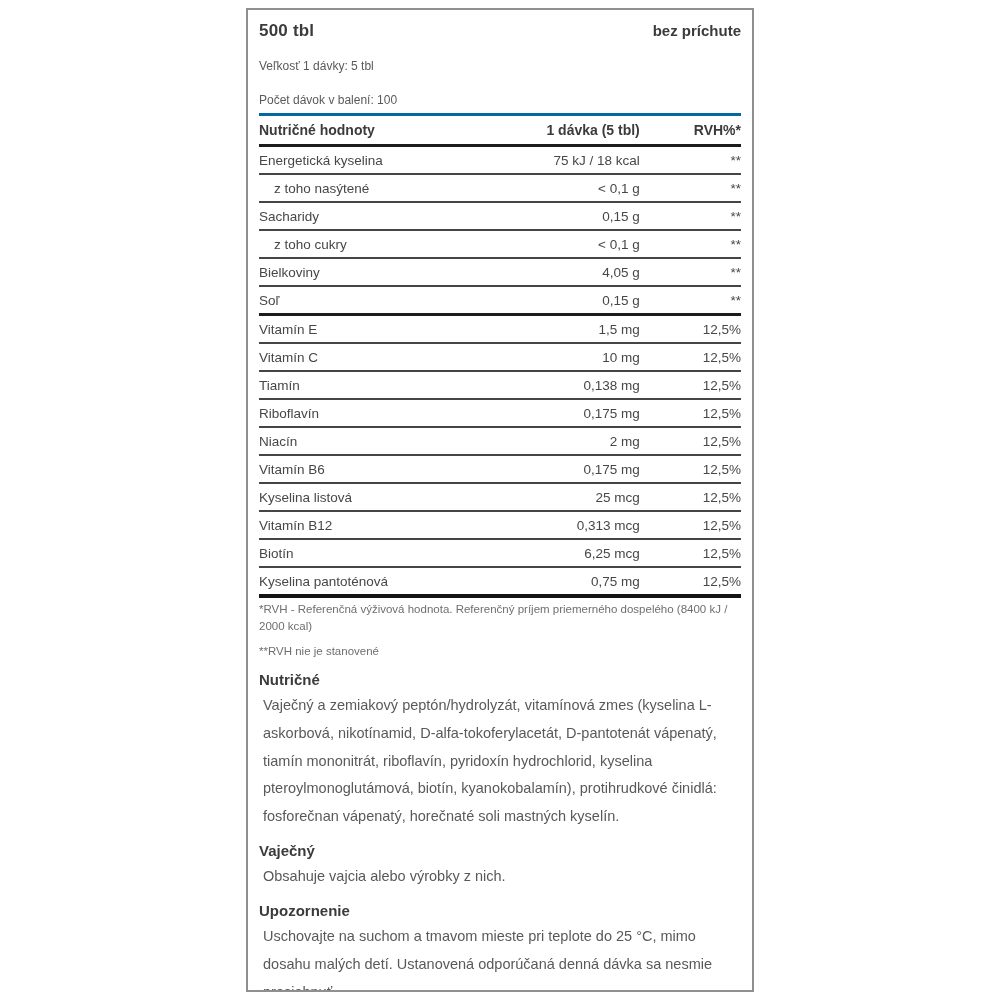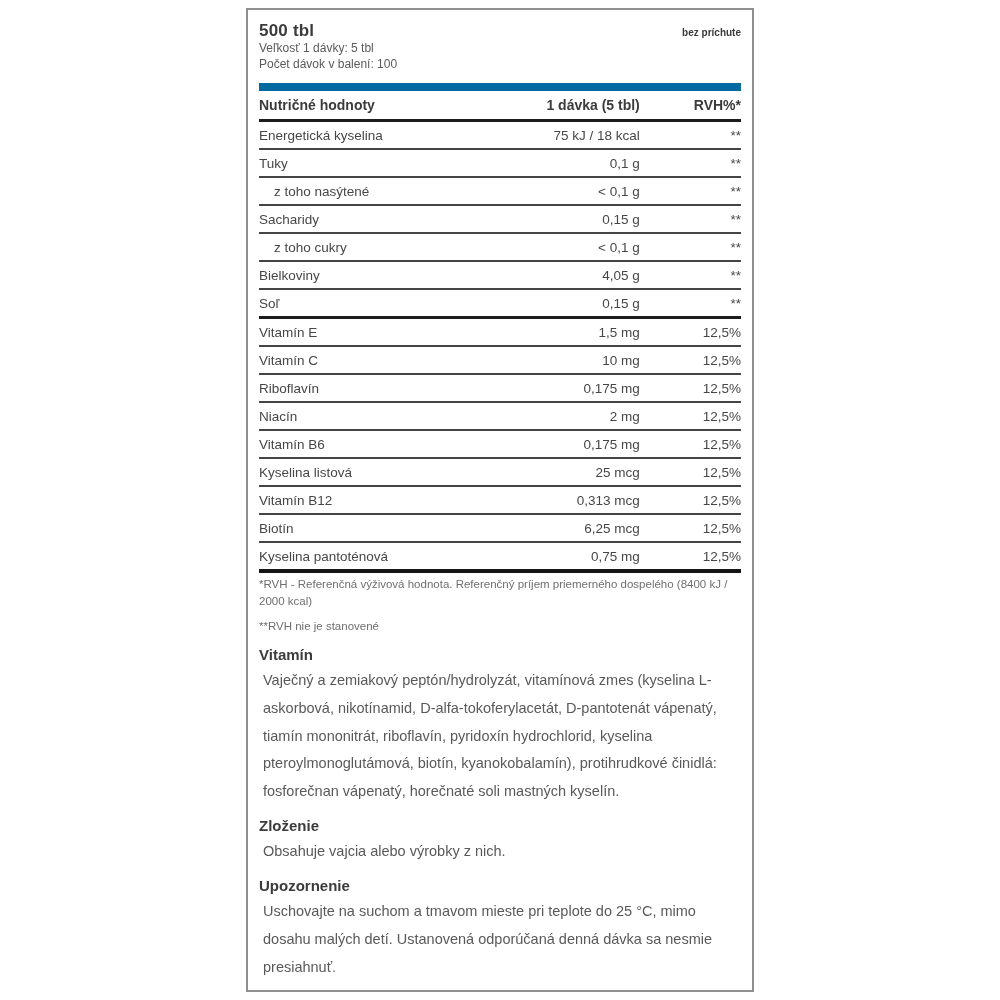--- a/index.html
+++ b/index.html
@@ -36,36 +36,36 @@
     align-items: baseline;
     margin-top: 2px;
   }
   .product-size {
     font-size: 17px;
     font-weight: bold;
     color: #3b3b3b;
     letter-spacing: 0.2px;
   }
   .flavor {
-    font-size: 10px;
+    font-size: 15px;
     font-weight: bold;
     color: #3b3b3b;
   }
   .meta-line {
     font-size: 12px;
     color: #5a5a5a;
-    margin-top: 0;
+    margin-top: 18px;
     line-height: 1.3;
   }
   
   table.nutrition {
     width: 100%;
     border-collapse: collapse;
-    margin-top: 11px;
-    border-top: 8px solid #0369a1;
+    margin-top: 5px;
+    border-top: 3px solid #0369a1;
   }
   table.nutrition th {
     font-size: 14px;
     font-weight: bold;
     color: #3b3b3b;
     padding: 6px 0 6px 0;
     border-bottom: 3px solid #1c1c1c;
     white-space: nowrap;
   }
   th.c-name { text-align: left; }
@@ -128,25 +128,20 @@
           <th class="c-rvh">RVH%*</th>
         </tr>
       </thead>
       <tbody>
       <tr>
         <td class="c-name">Energetická kyselina</td>
         <td class="c-value">75 kJ / 18 kcal</td>
         <td class="c-rvh">**</td>
       </tr>
 
-      <tr>
-        <td class="c-name">Tuky</td>
-        <td class="c-value">0,1 g</td>
-        <td class="c-rvh">**</td>
-      </tr>
 
       <tr class="indent">
         <td class="c-name">z toho nasýtené</td>
         <td class="c-value">&lt; 0,1 g</td>
         <td class="c-rvh">**</td>
       </tr>
 
       <tr>
         <td class="c-name">Sacharidy</td>
         <td class="c-value">0,15 g</td>
@@ -176,20 +171,25 @@
         <td class="c-value">1,5 mg</td>
         <td class="c-rvh">12,5%</td>
       </tr>
 
       <tr>
         <td class="c-name">Vitamín C</td>
         <td class="c-value">10 mg</td>
         <td class="c-rvh">12,5%</td>
       </tr>
 
+      <tr>
+        <td class="c-name">Tiamín</td>
+        <td class="c-value">0,138 mg</td>
+        <td class="c-rvh">12,5%</td>
+      </tr>
 
       <tr>
         <td class="c-name">Riboflavín</td>
         <td class="c-value">0,175 mg</td>
         <td class="c-rvh">12,5%</td>
       </tr>
 
       <tr>
         <td class="c-name">Niacín</td>
         <td class="c-value">2 mg</td>
@@ -229,26 +229,26 @@
     </table>
 
     <div class="footnotes">
       <div class="footnote">*RVH - Referenčná výživová hodnota. Referenčný príjem priemerného dospelého (8400 kJ / 2000 kcal)</div>
 
       <div class="footnote">**RVH nie je stanovené</div>
     </div>
 
     <div>
       <div>
-        <div class="section-heading">Vitamín</div>
+        <div class="section-heading">Nutričné</div>
         <p class="section-body">Vaječný a zemiakový peptón/hydrolyzát, vitamínová zmes (kyselina L-askorbová, nikotínamid, D-alfa-tokoferylacetát, D-pantotenát vápenatý, tiamín mononitrát, riboflavín, pyridoxín hydrochlorid, kyselina pteroylmonoglutámová, biotín, kyanokobalamín), protihrudkové činidlá: fosforečnan vápenatý, horečnaté soli mastných kyselín.</p>
       </div>
 
       <div>
-        <div class="section-heading">Zloženie</div>
+        <div class="section-heading">Vaječný</div>
         <p class="section-body">Obsahuje vajcia alebo výrobky z nich.</p>
       </div>
 
       <div>
         <div class="section-heading">Upozornenie</div>
         <p class="section-body">Uschovajte na suchom a tmavom mieste pri teplote do 25 °C, mimo dosahu malých detí. Ustanovená odporúčaná denná dávka sa nesmie presiahnuť.</p>
       </div>
     </div>
 
   </div>

